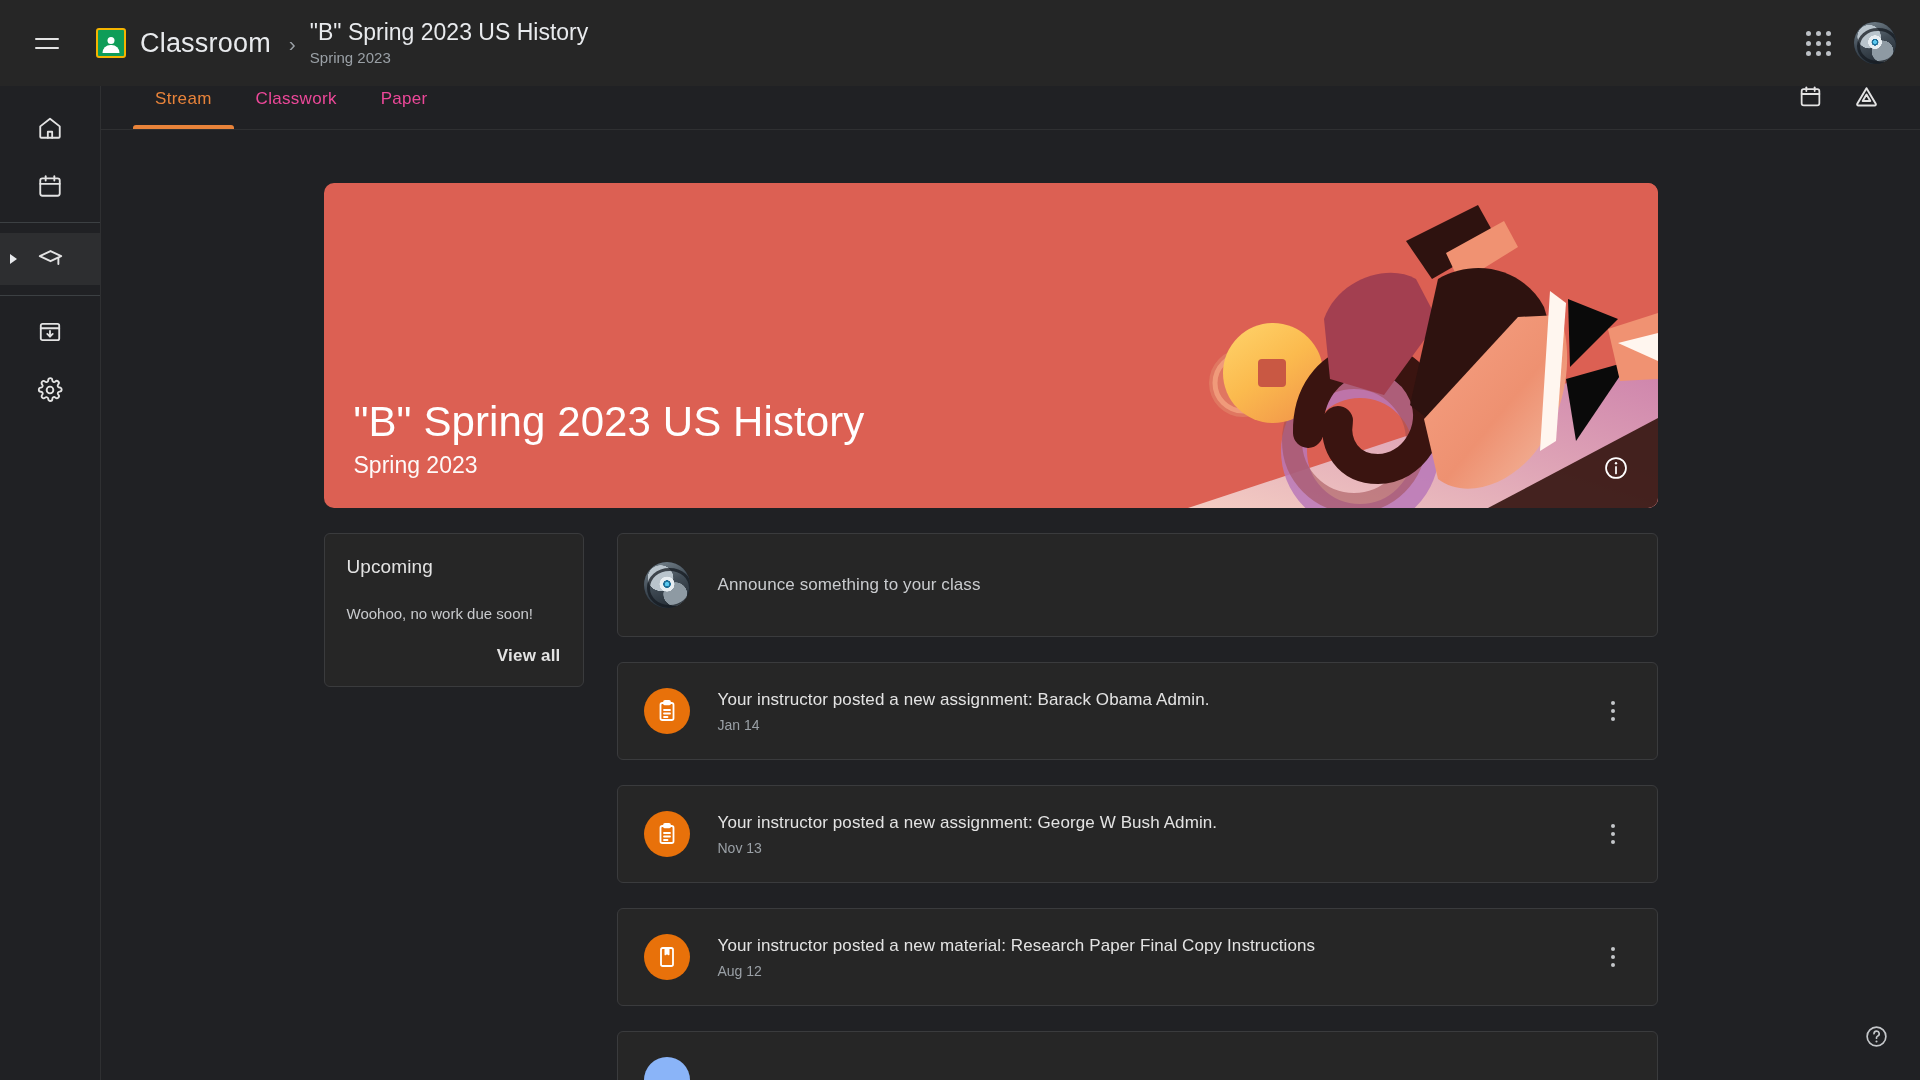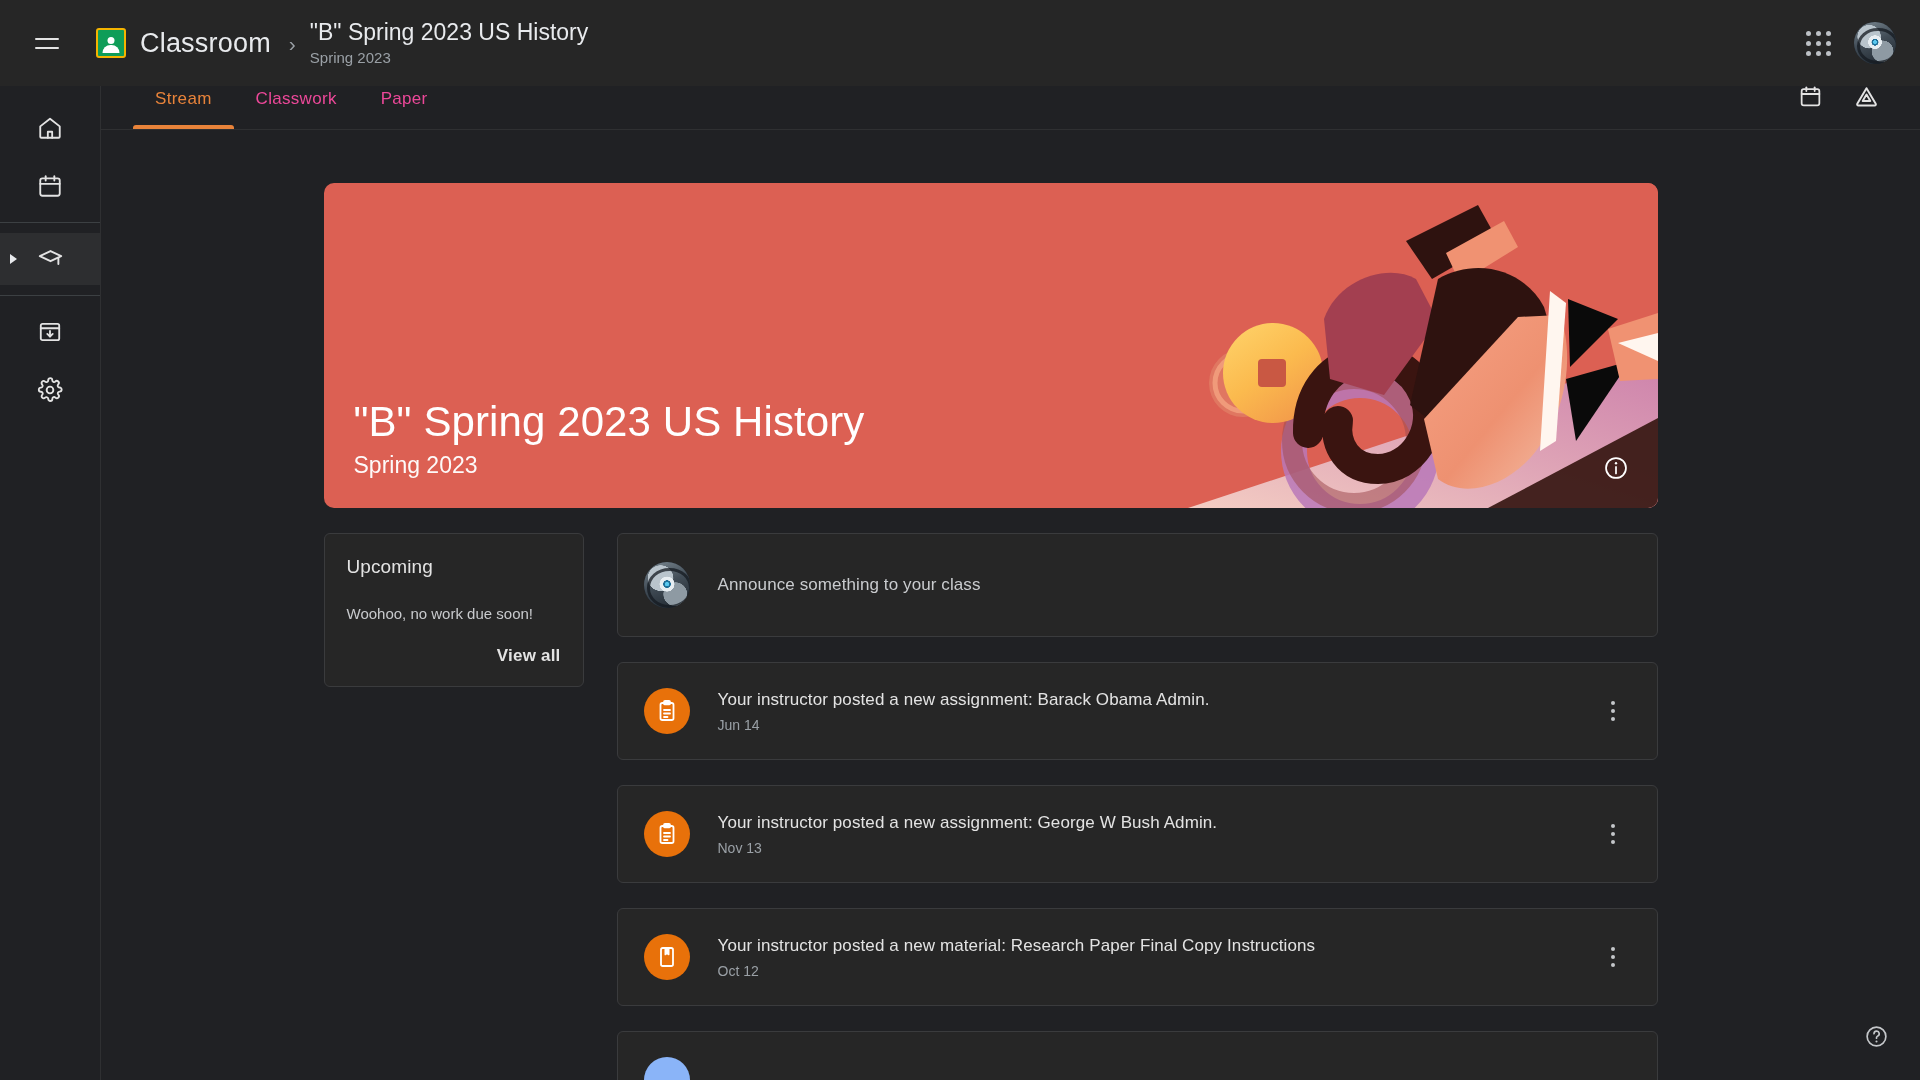--- a/index.html
+++ b/index.html
@@ -645,21 +645,21 @@
               <svg width="24" height="24" viewBox="0 0 24 24" fill="none" stroke="#ffffff" stroke-width="1.8" stroke-linecap="round" stroke-linejoin="round">
                 <rect x="5.5" y="4" width="13" height="17" rx="1.8"></rect>
                 <rect x="9" y="2" width="6" height="3.4" rx="1"></rect>
                 <path d="M9 11h6"></path>
                   <path d="M9 14.5h6"></path>
                   <path d="M9 18h3.5"></path>
               </svg>
             </div>
             <div class="stream-body">
               <div class="stream-title">Your instructor posted a new assignment: Barack Obama Admin.</div>
-              <div class="stream-date">Jun 14</div>
+              <div class="stream-date">Jan 14</div>
             </div>
             <div class="kebab">
               <i></i>
               <i></i>
               <i></i>
             </div>
           </div>
 
           <div class="card stream-item">
             <div class="stream-icon">
@@ -684,21 +684,21 @@
 
           <div class="card stream-item">
             <div class="stream-icon">
               <svg width="24" height="24" viewBox="0 0 24 24" fill="none" stroke="#ffffff" stroke-width="1.8" stroke-linecap="round" stroke-linejoin="round">
                 <rect x="6" y="3" width="12" height="18" rx="1.8"></rect>
                 <path d="M10.4 3v6.4L12 8l1.6 1.4V3" fill="#ffffff"></path>
               </svg>
             </div>
             <div class="stream-body">
               <div class="stream-title">Your instructor posted a new material: Research Paper Final Copy Instructions</div>
-              <div class="stream-date">Oct 12</div>
+              <div class="stream-date">Aug 12</div>
             </div>
             <div class="kebab">
               <i></i>
               <i></i>
               <i></i>
             </div>
           </div>
 
           <div class="card stream-item">
             <div class="stream-icon blue"></div>

